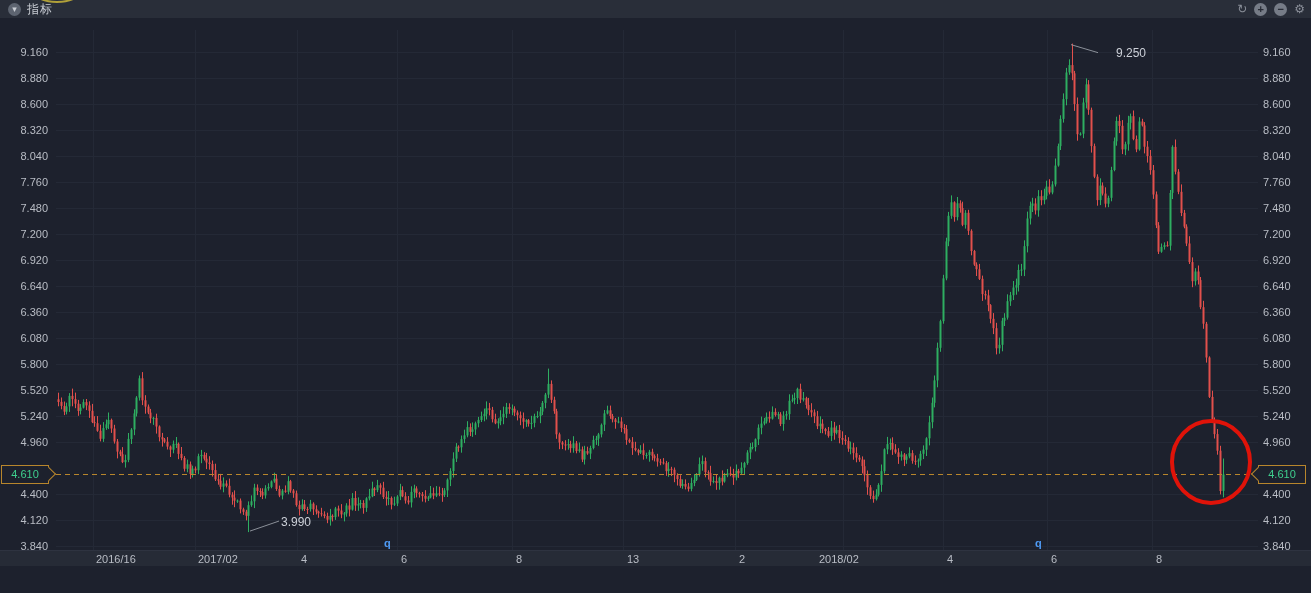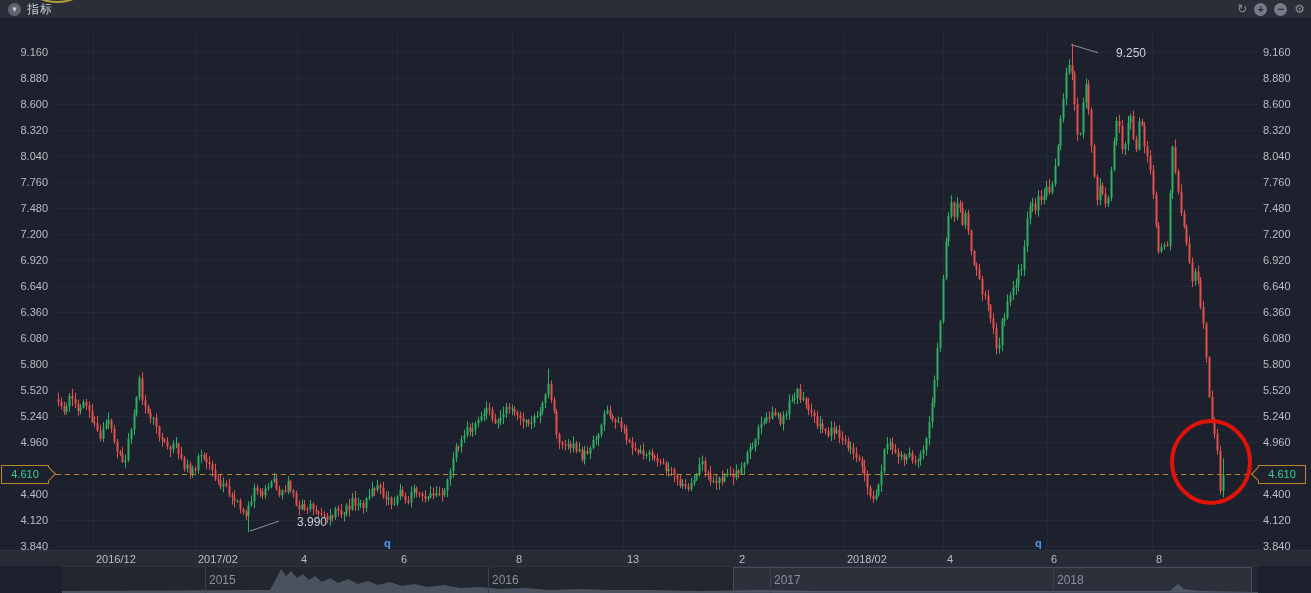--- a/index.html
+++ b/index.html
@@ -933,21 +933,21 @@
         <rect x="1222.5" y="474.5" width="2" height="16.4" fill="#2eae61"></rect>
       </g>
     <line id="cur-line" x1="56" x2="1258" stroke="#b8862c" stroke-width="1" stroke-dasharray="5,4" y1="474.5" y2="474.5"></line>
     <line id="conn-high" stroke="#8b9099" stroke-width="1" x1="1071" y1="44.64285714285715" x2="1098" y2="52.64285714285715"></line>
     <line id="conn-low" stroke="#8b9099" stroke-width="1" x1="250" y1="531.0714285714284" x2="279" y2="521.0714285714284"></line>
     <ellipse id="red-circle" fill="none" stroke-width="4" cx="1211" cy="462" rx="39" ry="41" stroke="#e01309"></ellipse>
     <ellipse id="top-arc" fill="none" stroke-width="2" cx="57" cy="-12" rx="26" ry="14" stroke="#b0a039"></ellipse>
   </svg>
 
   <div class="anno" id="anno-high" style="left: 1116px; top: 45.6429px;">9.250</div>
-  <div class="anno" id="anno-low" style="left: 281px; top: 515.071px; margin-left: 16px;">3.990</div>
+  <div class="anno" id="anno-low" style="left: 281px; top: 515.071px;">3.990</div>
 
   <div class="ptag" id="tag-left" style="top: 465px;">
     <span>4.610</span>
     <i class="arr"></i>
   </div>
   <div class="ptag" id="tag-right" style="top: 465px;">
     <span>4.610</span>
     <i class="arr"></i>
   </div>
 
@@ -985,47 +985,31 @@
       <div class="ylab left" style="top: 436px;">4.960</div>
       <div class="ylab right" style="top: 436px;">4.960</div>
       <div class="ylab left" style="top: 488px;">4.400</div>
       <div class="ylab right" style="top: 488px;">4.400</div>
       <div class="ylab left" style="top: 514px;">4.120</div>
       <div class="ylab right" style="top: 514px;">4.120</div>
       <div class="ylab left" style="top: 540px;">3.840</div>
       <div class="ylab right" style="top: 540px;">3.840</div>
     </div>
   <div id="xaxis">
-      <div class="xlab" style="left: 96px;">2016/12</div>
+      <div class="xlab" style="left: 96px;">2016/16</div>
       <div class="xlab" style="left: 198px;">2017/02</div>
       <div class="xlab" style="left: 301px;">4</div>
       <div class="xlab" style="left: 401px;">6</div>
       <div class="xlab" style="left: 516px;">8</div>
       <div class="xlab" style="left: 627px;">13</div>
       <div class="xlab" style="left: 739px;">2</div>
-      <div class="xlab" style="left: 847px;">2018/02</div>
+      <div class="xlab" style="left: 819px;">2018/02</div>
       <div class="xlab" style="left: 947px;">4</div>
       <div class="xlab" style="left: 1051px;">6</div>
       <div class="xlab" style="left: 1156px;">8</div>
     </div>
   <div id="qmarks">
       <div class="qmark" style="left: 384px;">q</div>
       <div class="qmark" style="left: 1035px;">q</div>
     </div>
 
-  <div id="nav">
-    <svg id="nav-area" width="1196" height="26" viewBox="0 0 1196 26">
-      <polygon id="nav-poly" fill="#5a6170" opacity="0.75" points="0,24 208,23 214,12 219,2 224,9 229,4 235,11 241,7 247,13 253,9 260,15 268,11 276,16 286,12 296,17 306,14 316,18 328,15 340,19 352,17 366,20 382,18 398,21 418,20 438,22 463,21 488,23 518,22 548,23 588,23 638,24 698,23 758,24 838,24 938,24 1038,24 1108,24 1116,17 1122,22 1138,24 1196,25 1196,26 0,26"></polygon>
-    </svg>
-    <div id="nav-years">
-        <div class="yearlab" style="left: 147px;">2015</div>
-        <div class="yearlab" style="left: 430px;">2016</div>
-        <div class="yearlab" style="left: 712px;">2017</div>
-        <div class="yearlab" style="left: 995px;">2018</div>
-      </div>
-    <div id="nav-sel" style="left: 671px; width: 519px;"></div>
-  <div class="yearline" style="left: 143px;"></div>
-      <div class="yearline" style="left: 426px;"></div>
-      <div class="yearline" style="left: 708px;"></div>
-      <div class="yearline" style="left: 991px;"></div>
-    </div>
 
 </div>
 
 </body></html>

